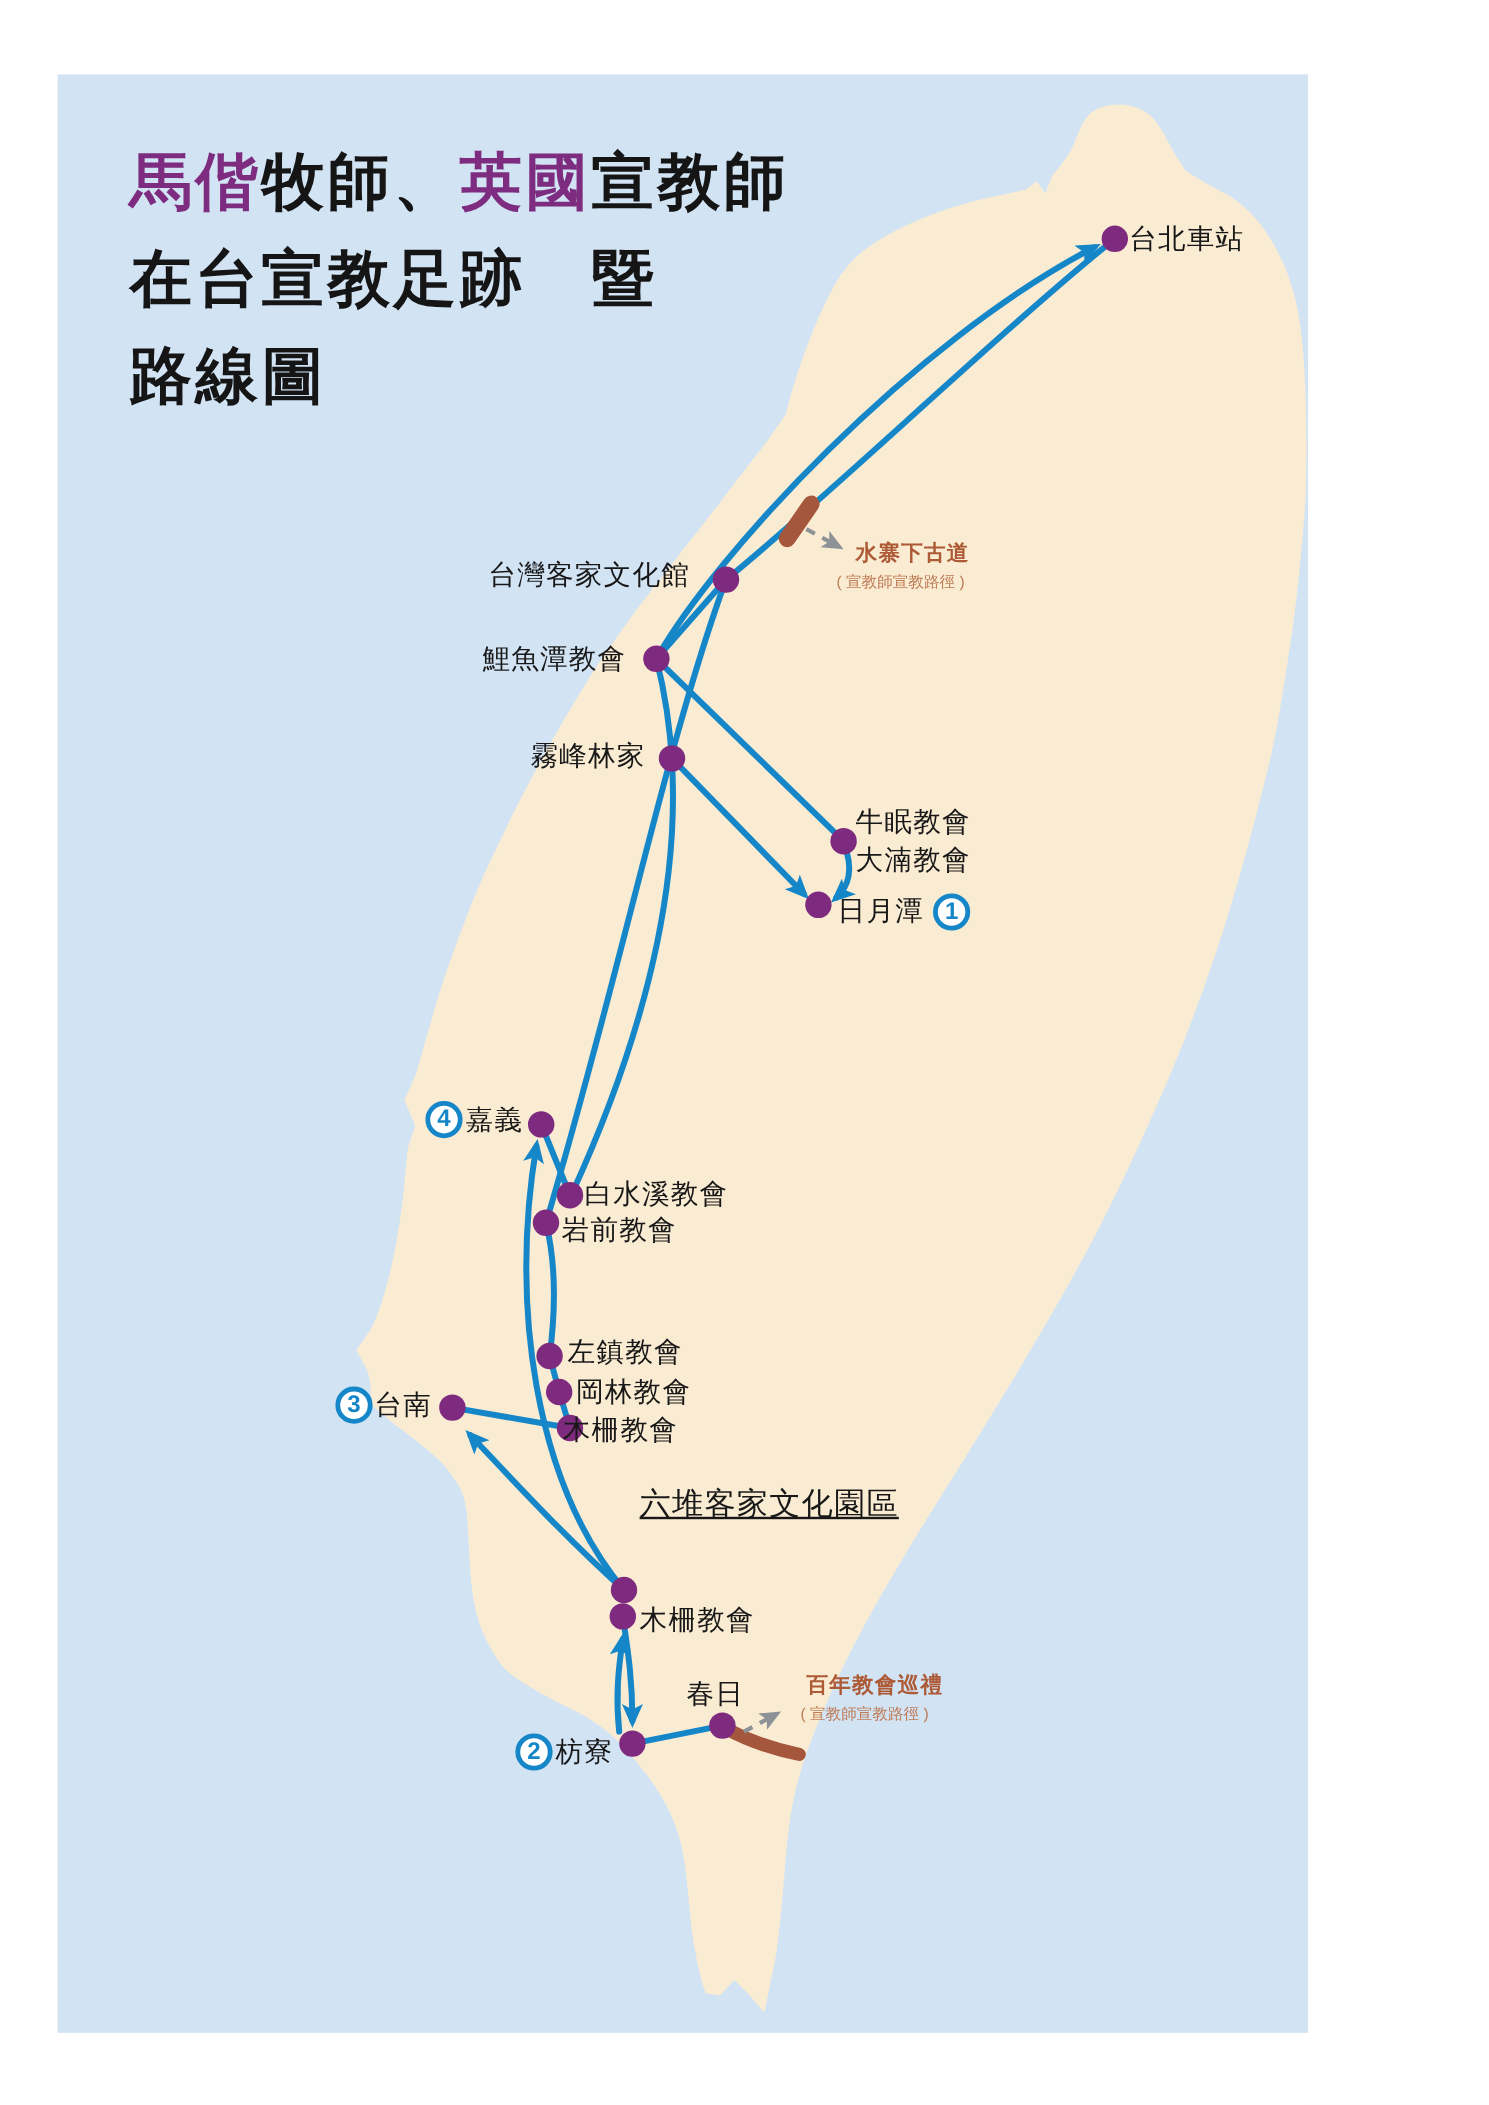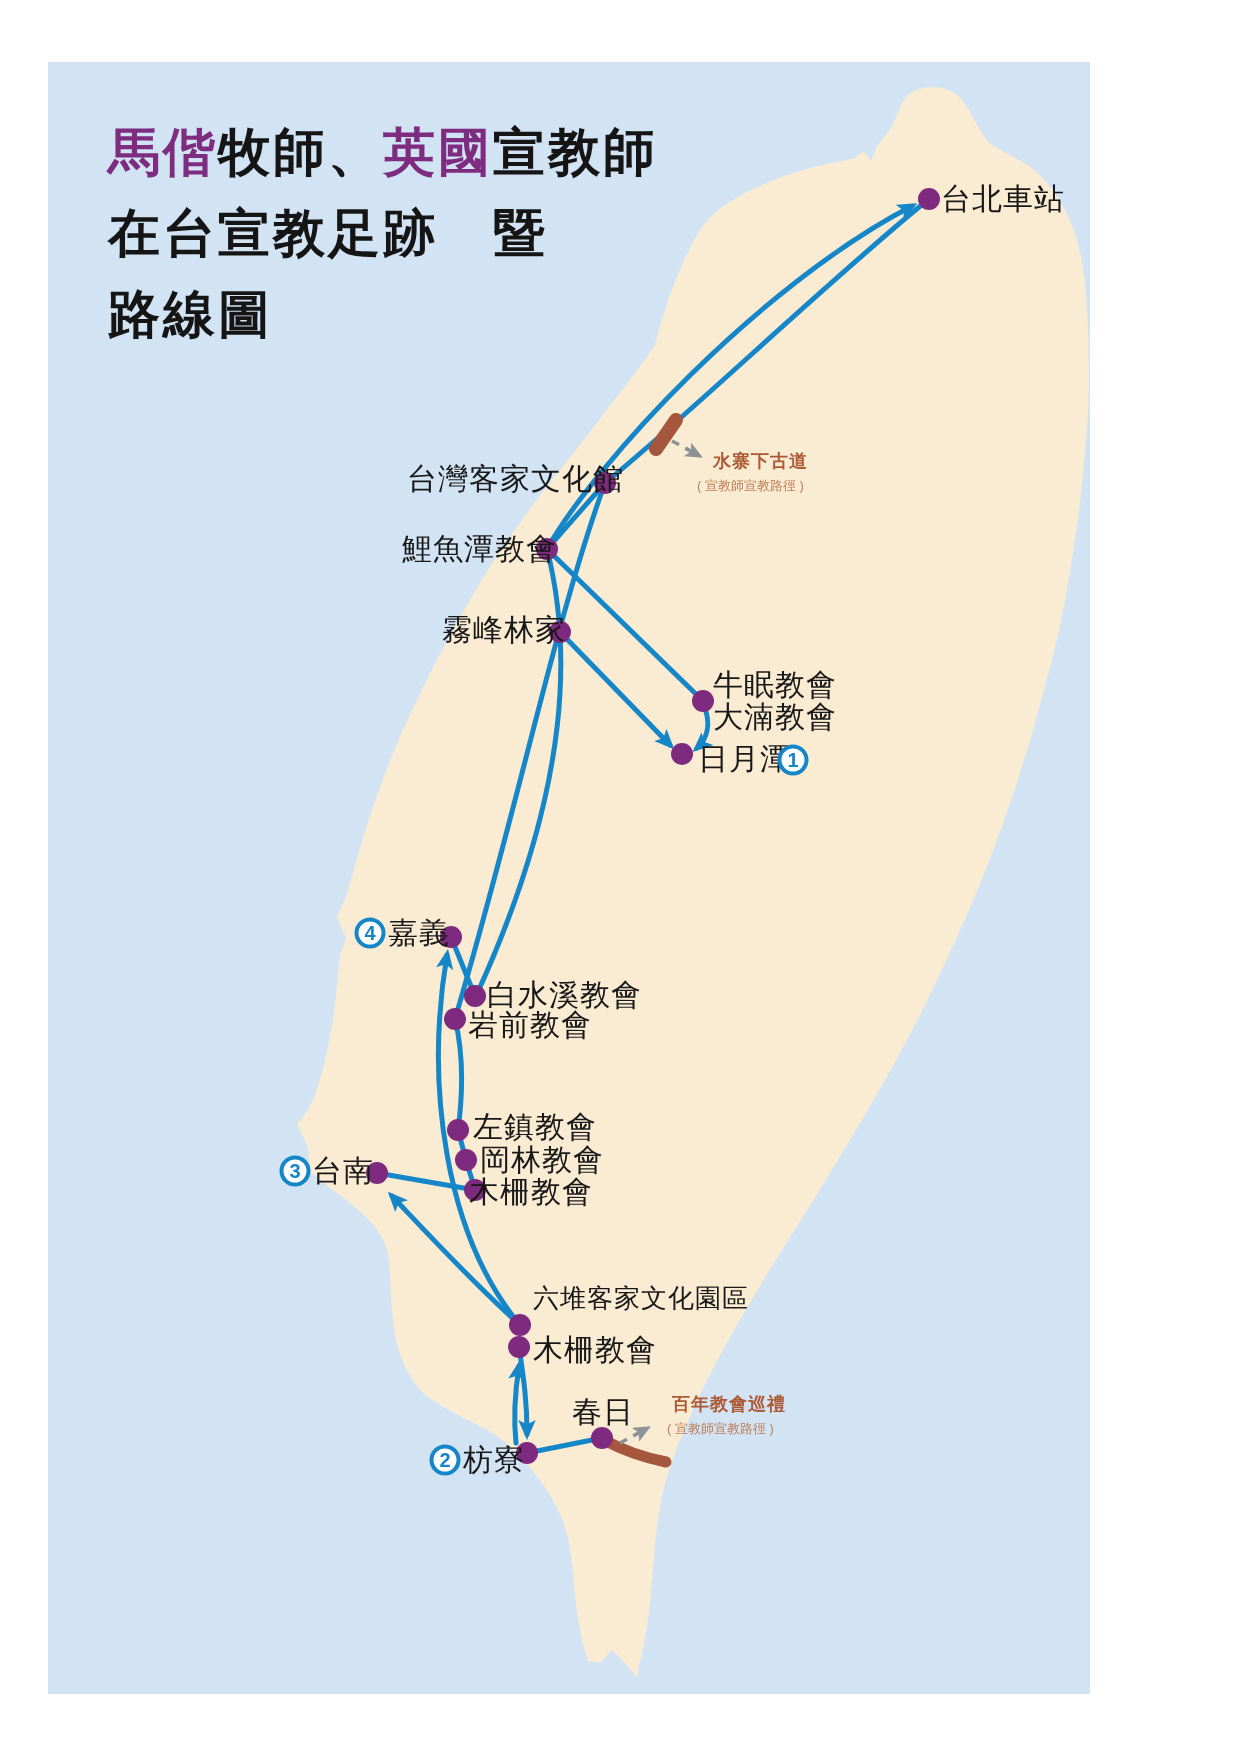--- a/index.html
+++ b/index.html
@@ -1,21 +1,21 @@
 <!DOCTYPE html>
 <html><head>
 <meta charset="utf-8">
 <style>
   html,body{margin:0;padding:0;background:#ffffff;}
   #page{position:relative;width:1090px;height:1754px;background:#ffffff;overflow:hidden;
         font-family:"Liberation Serif","DejaVu Serif",serif;}
   #panel{position:absolute;left:48px;top:62px;width:1145px;height:1632px;background:#D2E3F4;}
   #mapsvg{position:absolute;left:0;top:0;}
   .loc{position:absolute;transform:translateY(-50%);white-space:nowrap;
-       font-size:30px;color:#181818;letter-spacing:1px;line-height:1;}
+       font-size:23px;color:#181818;letter-spacing:1px;line-height:1;}
   .loc.small{font-size:26px;}
   .badge{position:absolute;transform:translate(-50%,-50%);box-sizing:border-box;
          width:31px;height:31px;border-radius:50%;border:4px solid #1586C8;background:#ffffff;
          color:#1586C8;font-family:"Liberation Sans","DejaVu Sans",sans-serif;font-weight:bold;
          font-size:20px;line-height:23px;text-align:center;}
   .trail-name{position:absolute;transform:translateY(-50%);white-space:nowrap;
        font-family:"Liberation Sans","DejaVu Sans",sans-serif;font-weight:bold;
        font-size:18px;color:#AD5A36;letter-spacing:1px;line-height:1;}
   .trail-sub{position:absolute;transform:translateY(-50%);white-space:nowrap;
        font-family:"Liberation Sans","DejaVu Sans",sans-serif;
@@ -151,21 +151,21 @@
   <div class="loc" style="left:388px;top:933px;">嘉義</div>
   <div class="loc" style="left:487px;top:995px;">白水溪教會</div>
   <div class="loc" style="left:468px;top:1025px;">岩前教會</div>
   <div class="loc" style="left:473px;top:1127px;">左鎮教會</div>
   <div class="loc" style="left:480px;top:1160px;">岡林教會</div>
   <div class="loc" style="left:469px;top:1192px;">木柵教會</div>
 
   <div class="badge" style="left:295px;top:1171px;">3</div>
   <div class="loc" style="left:312px;top:1171px;">台南</div>
 
-  <div class="loc small" style="left:533px;top:1299px;">六堆客家文化園區</div>
+  <div class="loc small" style="left:533px;top:1254px;text-decoration:underline;">六堆客家文化園區</div>
   <div class="loc" style="left:533px;top:1350px;">木柵教會</div>
   <div class="loc" style="left:572px;top:1412px;">春日</div>
 
   <div class="badge" style="left:445px;top:1460px;">2</div>
   <div class="loc" style="left:463px;top:1460px;">枋寮</div>
 
   <div class="trail-name" style="left:713px;top:461px;">水寨下古道</div>
   <div class="trail-sub" style="left:697px;top:485px;">( 宣教師宣教路徑 )</div>
   <div class="trail-name" style="left:672px;top:1404px;">百年教會巡禮</div>
   <div class="trail-sub" style="left:667px;top:1428px;">( 宣教師宣教路徑 )</div>

